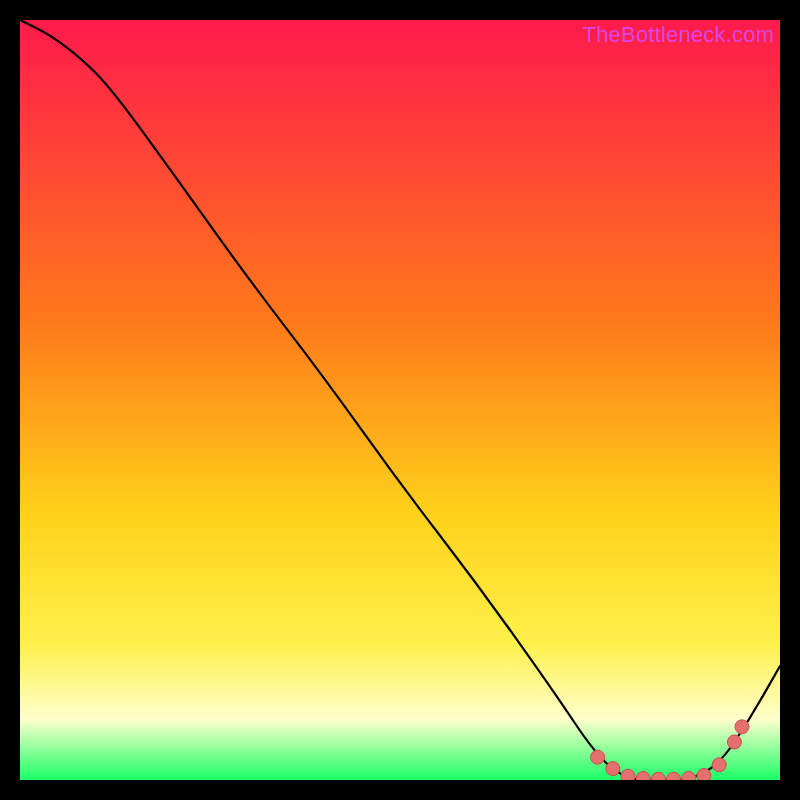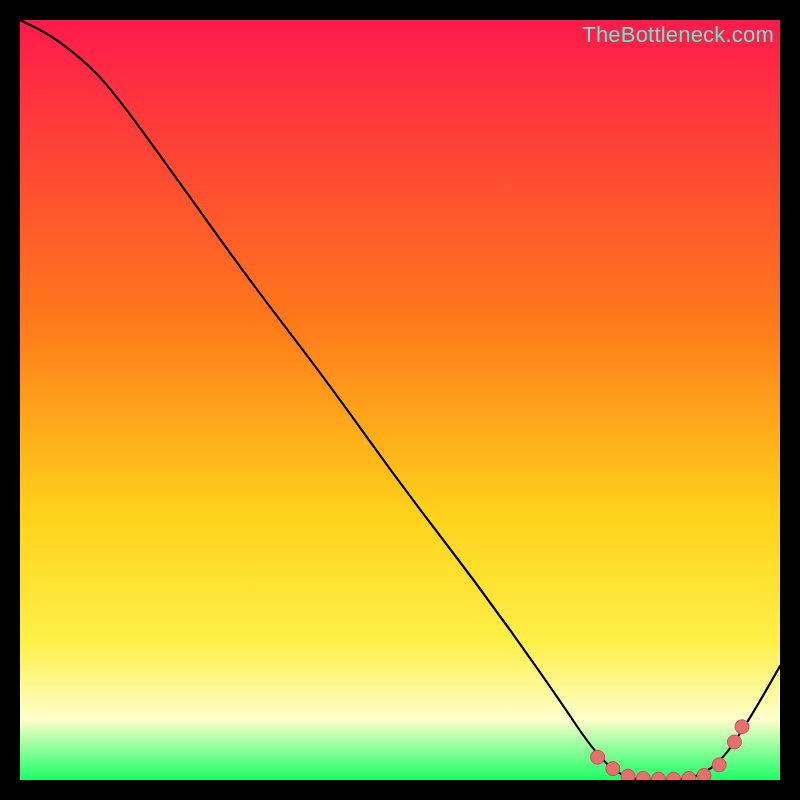--- a/index.html
+++ b/index.html
@@ -23,21 +23,21 @@
     position: absolute;
     left: 0;
     top: 0;
     width: 760px;
     height: 760px;
   }
   .watermark {
     position: absolute;
     top: 2px;
     right: 6px;
-    color: #5eead4;
+    color: #d946ef;
     font-size: 22px;
     font-family: Arial, Helvetica, sans-serif;
     letter-spacing: 0.2px;
     user-select: none;
   }
   svg { display: block; }
 </style>
 </head>
 <body>
 

